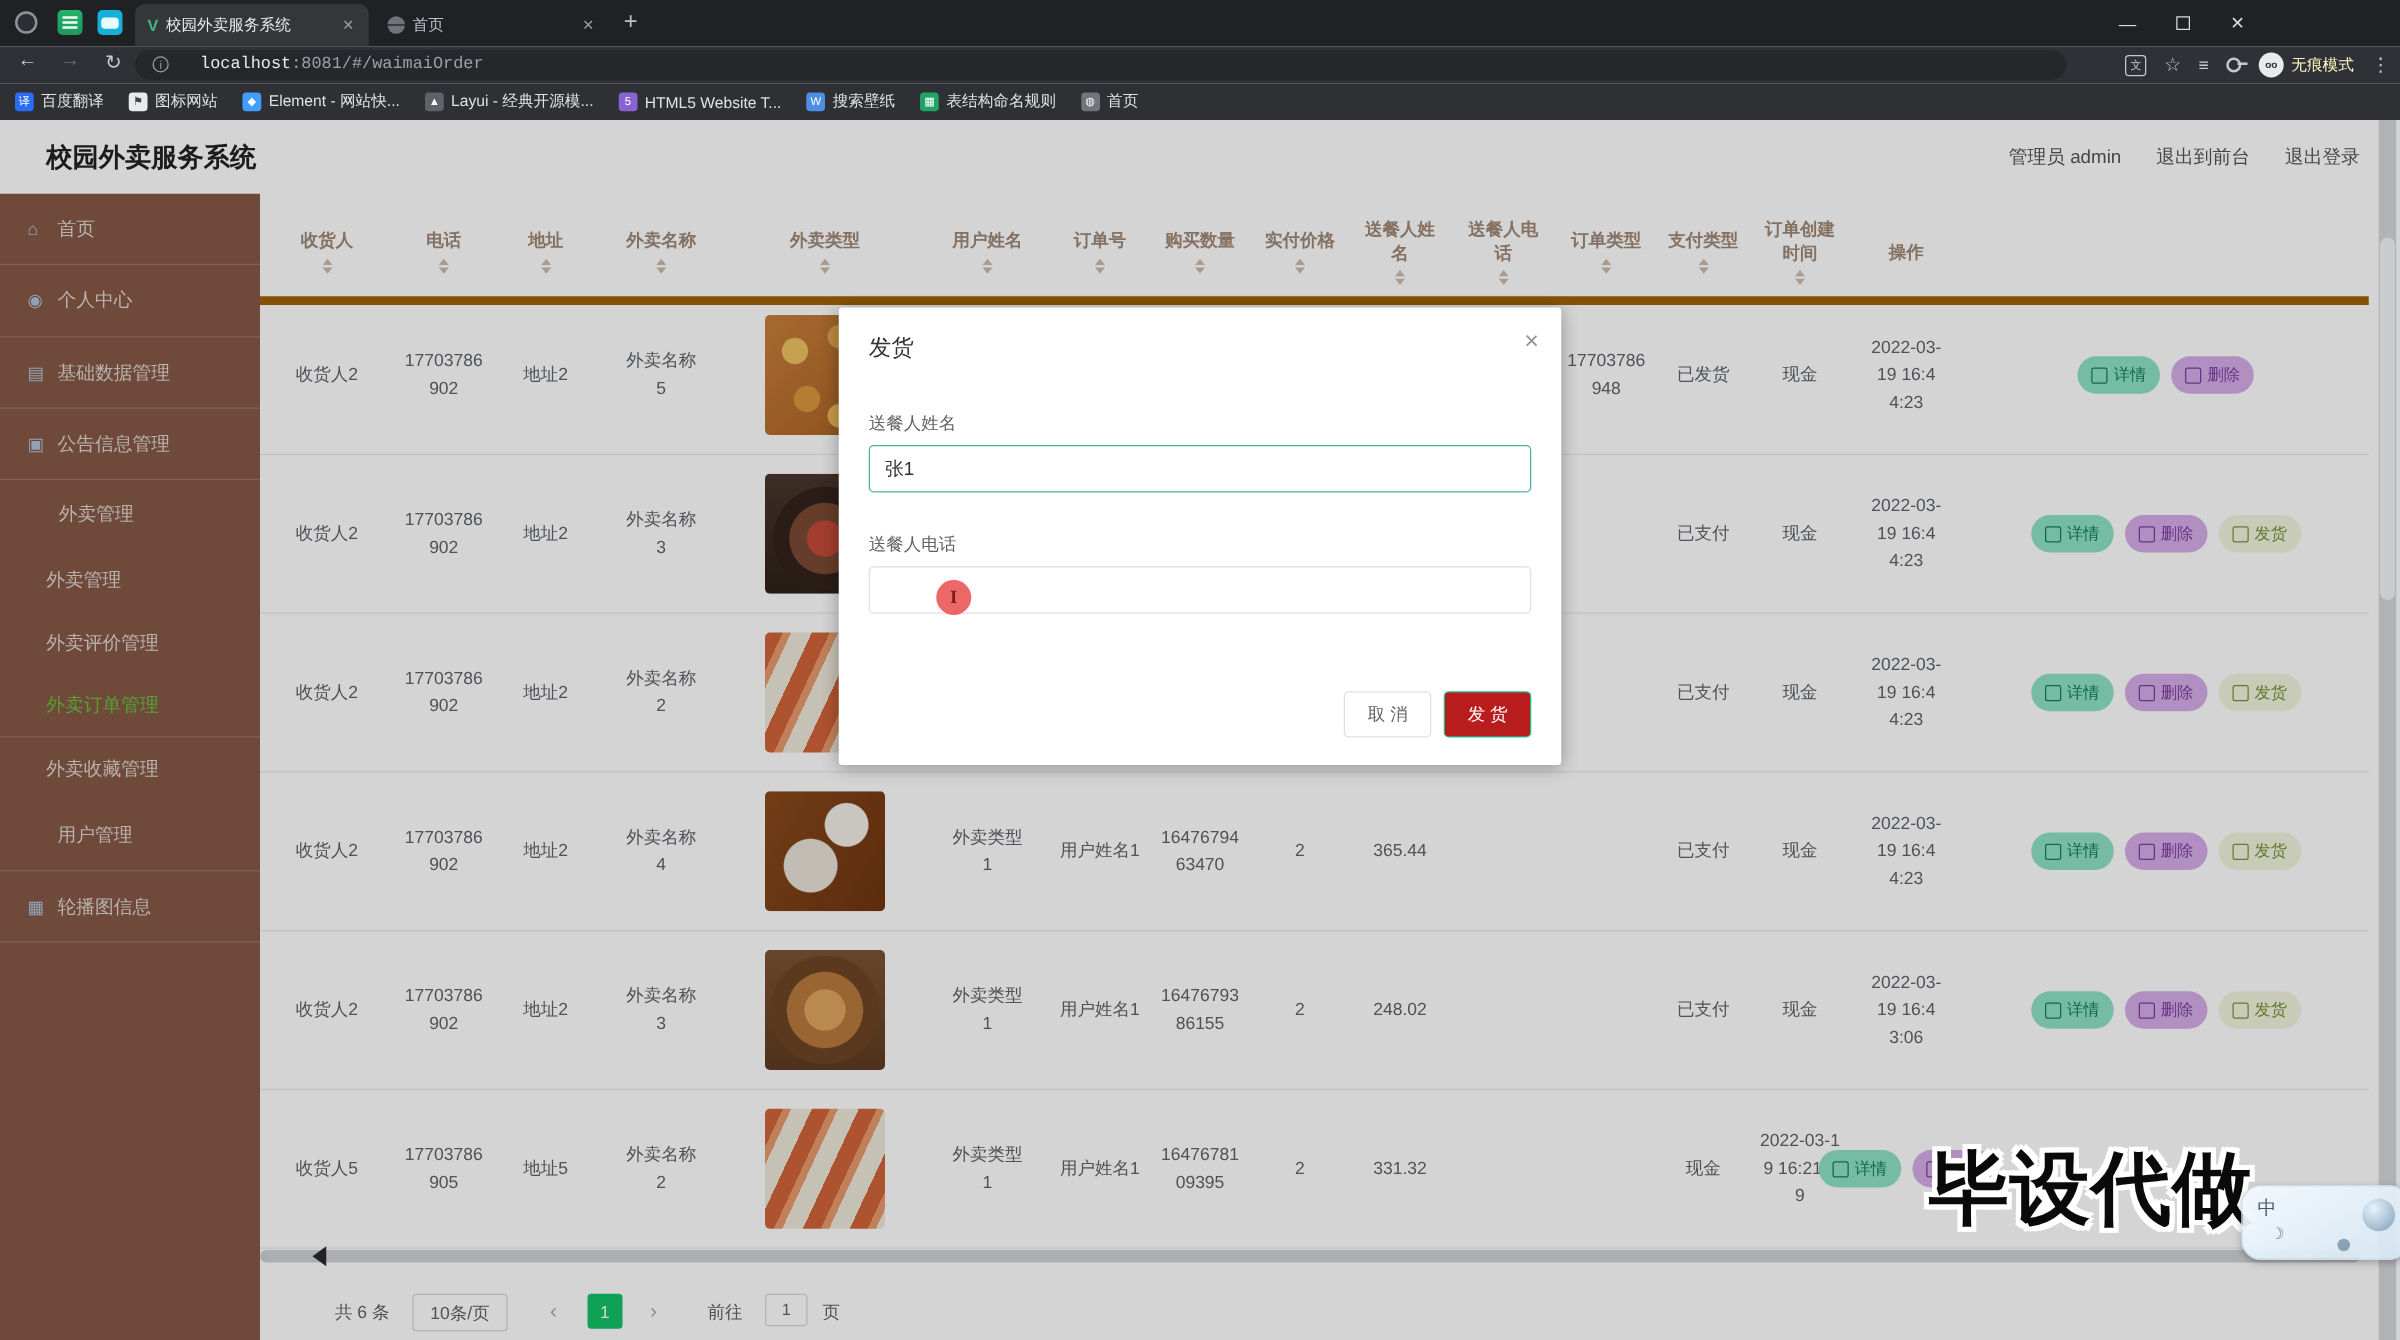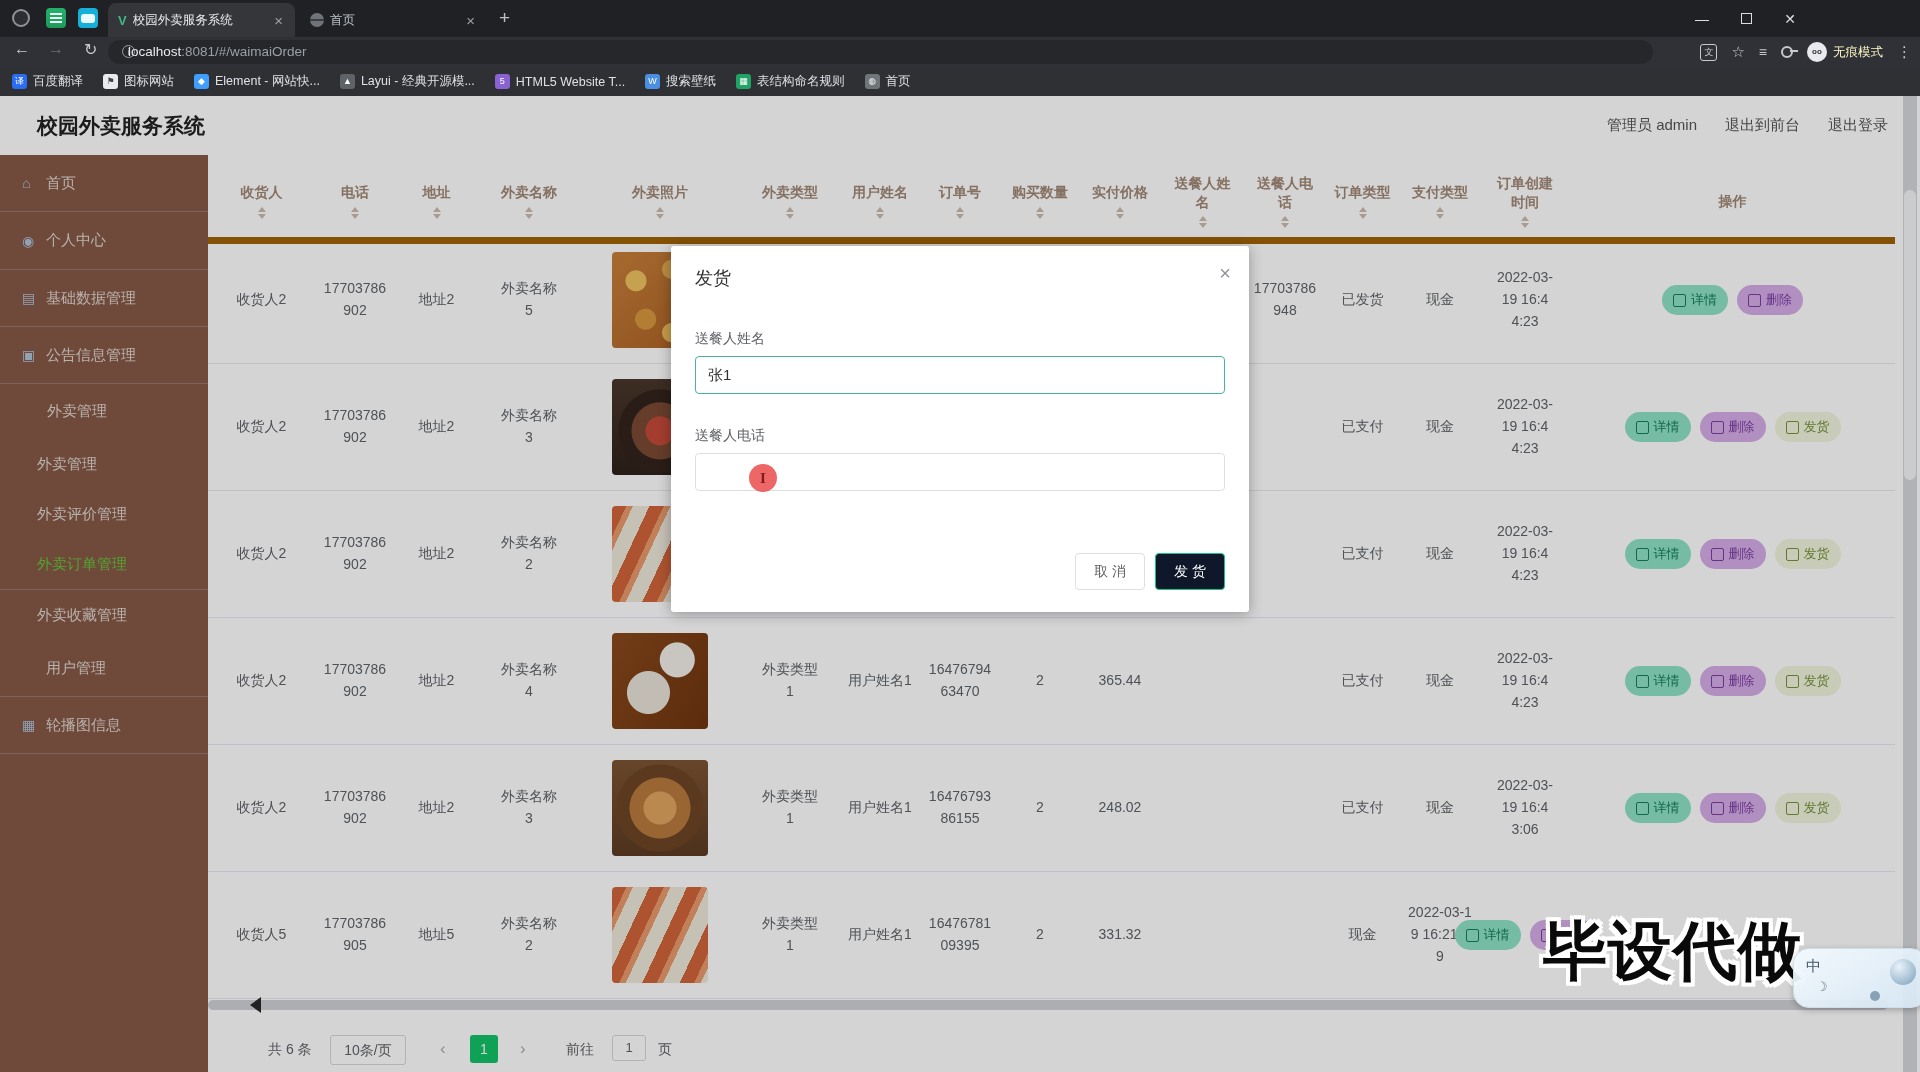--- a/index.html
+++ b/index.html
@@ -28,21 +28,21 @@
   .newtab{position:absolute;left:499px;top:7px;color:#bdc1c6;font-size:19px;}
   .winbtns{position:absolute;right:108px;top:0;height:37px;display:flex;align-items:center;color:#dadce0;}
   .winbtns>span{width:44px;text-align:center;font-size:14px;}
   .maxbox{display:inline-block;width:9px;height:9px;border:1.5px solid #dadce0;}
 
   .toolbar{position:absolute;left:0;top:37px;width:100%;height:30px;background:#303136;z-index:5;}
   .navic{position:absolute;top:3px;font-size:16px;color:#c6c9cd;}
   .urlpill{position:absolute;left:108px;top:3px;width:1545px;height:24px;border-radius:12px;background:#26272b;}
   .info-ic{position:absolute;left:122px;top:8px;width:13px;height:13px;border:1.5px solid #9aa0a6;border-radius:50%;
     color:#9aa0a6;font-size:9px;line-height:13px;text-align:center;box-sizing:border-box;}
-  .url{position:absolute;left:128px;top:7px;font-size:13.5px;color:#e8eaed;}
+  .url{position:absolute;left:160px;top:7px;font-size:13.5px;color:#e8eaed;font-family:Liberation Mono, monospace;}
   .url .rest{color:#9aa0a6;}
   .tb-right{position:absolute;right:8px;top:0;height:30px;display:flex;align-items:center;gap:14px;color:#c6c9cd;}
   .tr-box{width:15px;height:15px;border:1px solid #c6c9cd;border-radius:3px;font-size:9px;line-height:14px;text-align:center;}
   .star{font-size:15px;}
   .lines-ic{font-size:14px;}
   .key-ic{position:relative;width:8px;height:8px;border:2px solid #c6c9cd;border-radius:50%;}
   .key-ic:after{content:"";position:absolute;left:7px;top:2px;width:8px;height:2px;background:#c6c9cd;}
   .incog{display:flex;align-items:center;gap:6px;}
   .incog-ic{width:20px;height:20px;border-radius:50%;background:#e8eaed;color:#303136;font-size:8px;
     line-height:20px;text-align:center;font-weight:bold;}
@@ -145,21 +145,21 @@
   .m-label2{top:181px;}
   .m-input{position:absolute;left:24px;width:530px;height:38px;border:1px solid #dcdfe6;border-radius:4px;
     box-sizing:border-box;padding:0 12px;font-size:15px;color:#303133;outline:none;
     font-family:"Liberation Sans","DejaVu Sans",sans-serif;}
   .m-input1{top:110px;border-color:#49b39d;}
   .m-input2{top:207px;}
   .m-footer{position:absolute;right:24px;bottom:22px;display:flex;gap:10px;}
   .m-footer button{height:37px;border-radius:4px;font-size:14px;padding:0 18px;
     font-family:"Liberation Sans","DejaVu Sans",sans-serif;}
   .m-cancel{background:#fff;border:1px solid #dcdfe6;color:#606266;}
-  .m-confirm{background:#0f172a;border:1px solid #1cc184;color:#fff;}
+  .m-confirm{background:#b91c1c;border:1px solid #1cc184;color:#fff;}
 
   .cursor{position:absolute;left:749px;top:464px;width:28px;height:28px;border-radius:50%;
     background:rgba(235,82,82,0.88);z-index:40;display:flex;align-items:center;justify-content:center;}
   .ibeam{color:#7e1c1c;font-size:15px;font-weight:bold;font-family:"Liberation Serif","DejaVu Serif",serif;}
 
   .watermark{position:absolute;left:1543px;top:908px;z-index:50;font-size:64px;font-weight:900;color:#0a0a0a;
     letter-spacing:1px;white-space:nowrap;
     text-shadow:-4px -4px 0 #fff,4px -4px 0 #fff,-4px 4px 0 #fff,4px 4px 0 #fff,-4px 0 0 #fff,4px 0 0 #fff,0 -4px 0 #fff,0 4px 0 #fff;}
 
   .ime{position:absolute;left:1793px;top:948px;width:132px;height:58px;z-index:60;border-radius:16px;
@@ -327,27 +327,20 @@
           </span>
         </div>
         <div class="hcell">
           <span>外卖名称</span>
           <span class="carets">
             <i class="up"></i>
             <i class="dn"></i>
           </span>
         </div>
         <div class="hcell">
-          <span>外卖照片</span>
-          <span class="carets">
-            <i class="up"></i>
-            <i class="dn"></i>
-          </span>
-        </div>
-        <div class="hcell">
           <span>外卖类型</span>
           <span class="carets">
             <i class="up"></i>
             <i class="dn"></i>
           </span>
         </div>
         <div class="hcell">
           <span>用户姓名</span>
           <span class="carets">
             <i class="up"></i>

